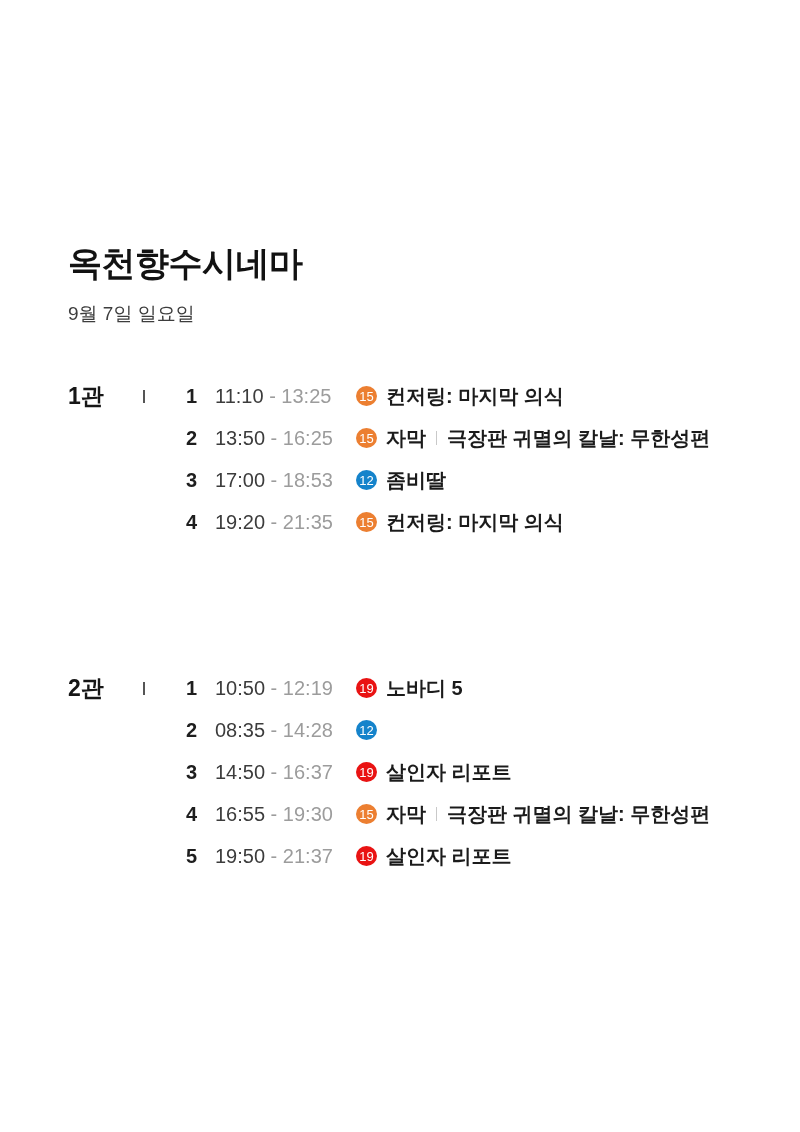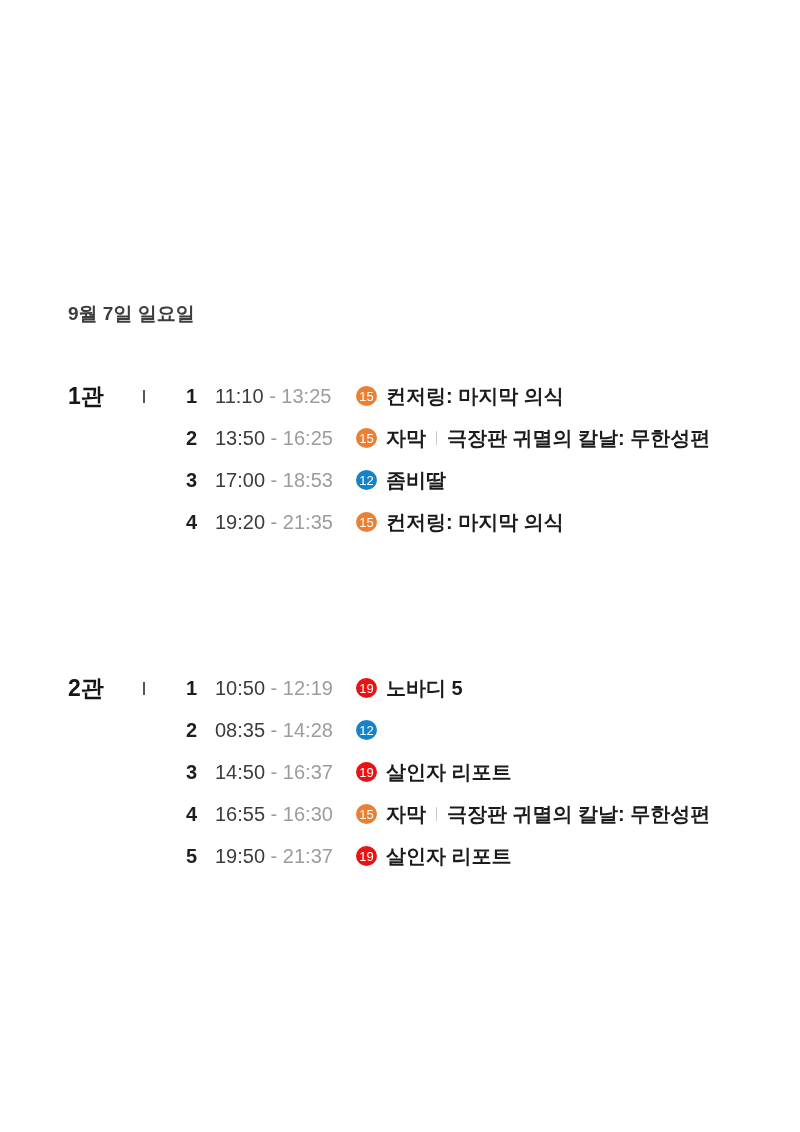--- a/index.html
+++ b/index.html
@@ -17,21 +17,21 @@
     position: absolute; left: 68px; top: 246px;
     margin: 0;
     font-size: 34px; font-weight: 700;
     line-height: 1.05;
     letter-spacing: -0.5px;
     color: #121212;
   }
   .schedule-date {
     position: absolute; left: 68px; top: 301px;
     margin: 0;
-    font-size: 19px; font-weight: 700;
+    font-size: 19px; font-weight: 400;
     color: #3d3d3d;
   }
 
   .screen-block {
     position: absolute; left: 68px;
     display: flex; align-items: flex-start;
     white-space: nowrap;
   }
   #screen-0 { top: 375px; }
   #screen-1 { top: 667px; }
@@ -86,20 +86,21 @@
     width: 1px; height: 14px;
     background: #c9c9c9;
     margin: 0 10px;
     display: inline-block;
   }
 </style>
 </head>
 <body>
 
 <main class="page">
+  <h1 class="cinema-name">옥천향수시네마</h1>
   <p class="schedule-date">9월 7일 일요일</p>
   <div id="screens">
       <section class="screen-block" id="screen-0">
         <div class="screen-label">1관</div>
         <div class="screen-sep"></div>
         <div class="rows">
           <div class="row">
             <span class="num">1</span>
             <span class="time"><span class="start">11:10</span><span class="dash"> - </span><span class="end">13:25</span></span>
             <span class="badge" style="background: rgb(236, 127, 49);">15</span>
@@ -155,21 +156,21 @@
           <div class="row">
             <span class="num">3</span>
             <span class="time"><span class="start">14:50</span><span class="dash"> - </span><span class="end">16:37</span></span>
             <span class="badge" style="background: rgb(233, 19, 19);">19</span>
             <span class="movie">
               <span class="title-text">살인자 리포트</span>
             </span>
           </div>
           <div class="row">
             <span class="num">4</span>
-            <span class="time"><span class="start">16:55</span><span class="dash"> - </span><span class="end">16:30</span></span>
+            <span class="time"><span class="start">16:55</span><span class="dash"> - </span><span class="end">19:30</span></span>
             <span class="badge" style="background: rgb(236, 127, 49);">15</span>
             <span class="movie">
               <span class="tag">자막</span>
               <span class="tag-sep"></span>
               <span class="title-text">극장판 귀멸의 칼날: 무한성편</span>
             </span>
           </div>
           <div class="row">
             <span class="num">5</span>
             <span class="time"><span class="start">19:50</span><span class="dash"> - </span><span class="end">21:37</span></span>

